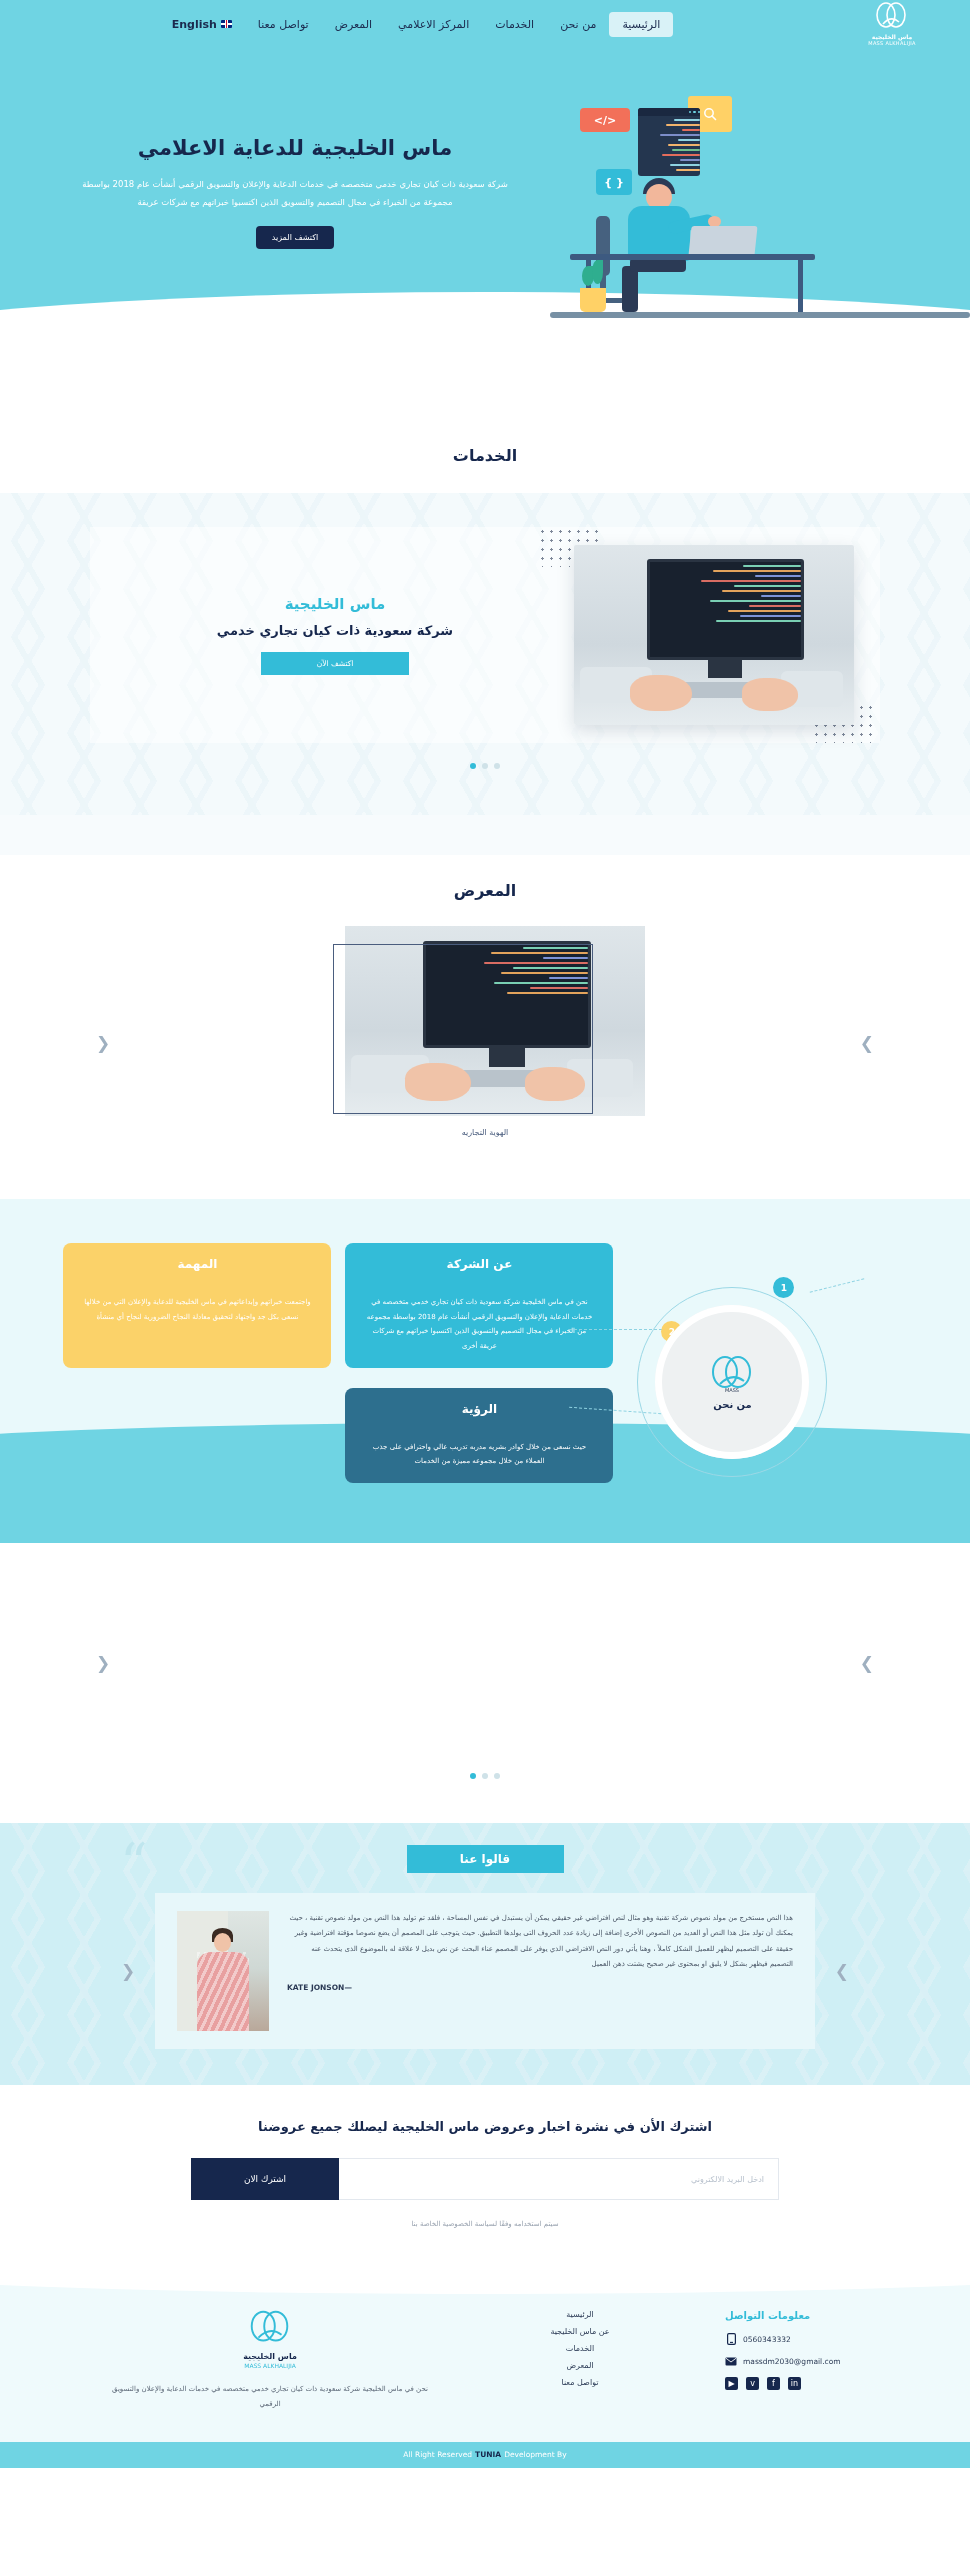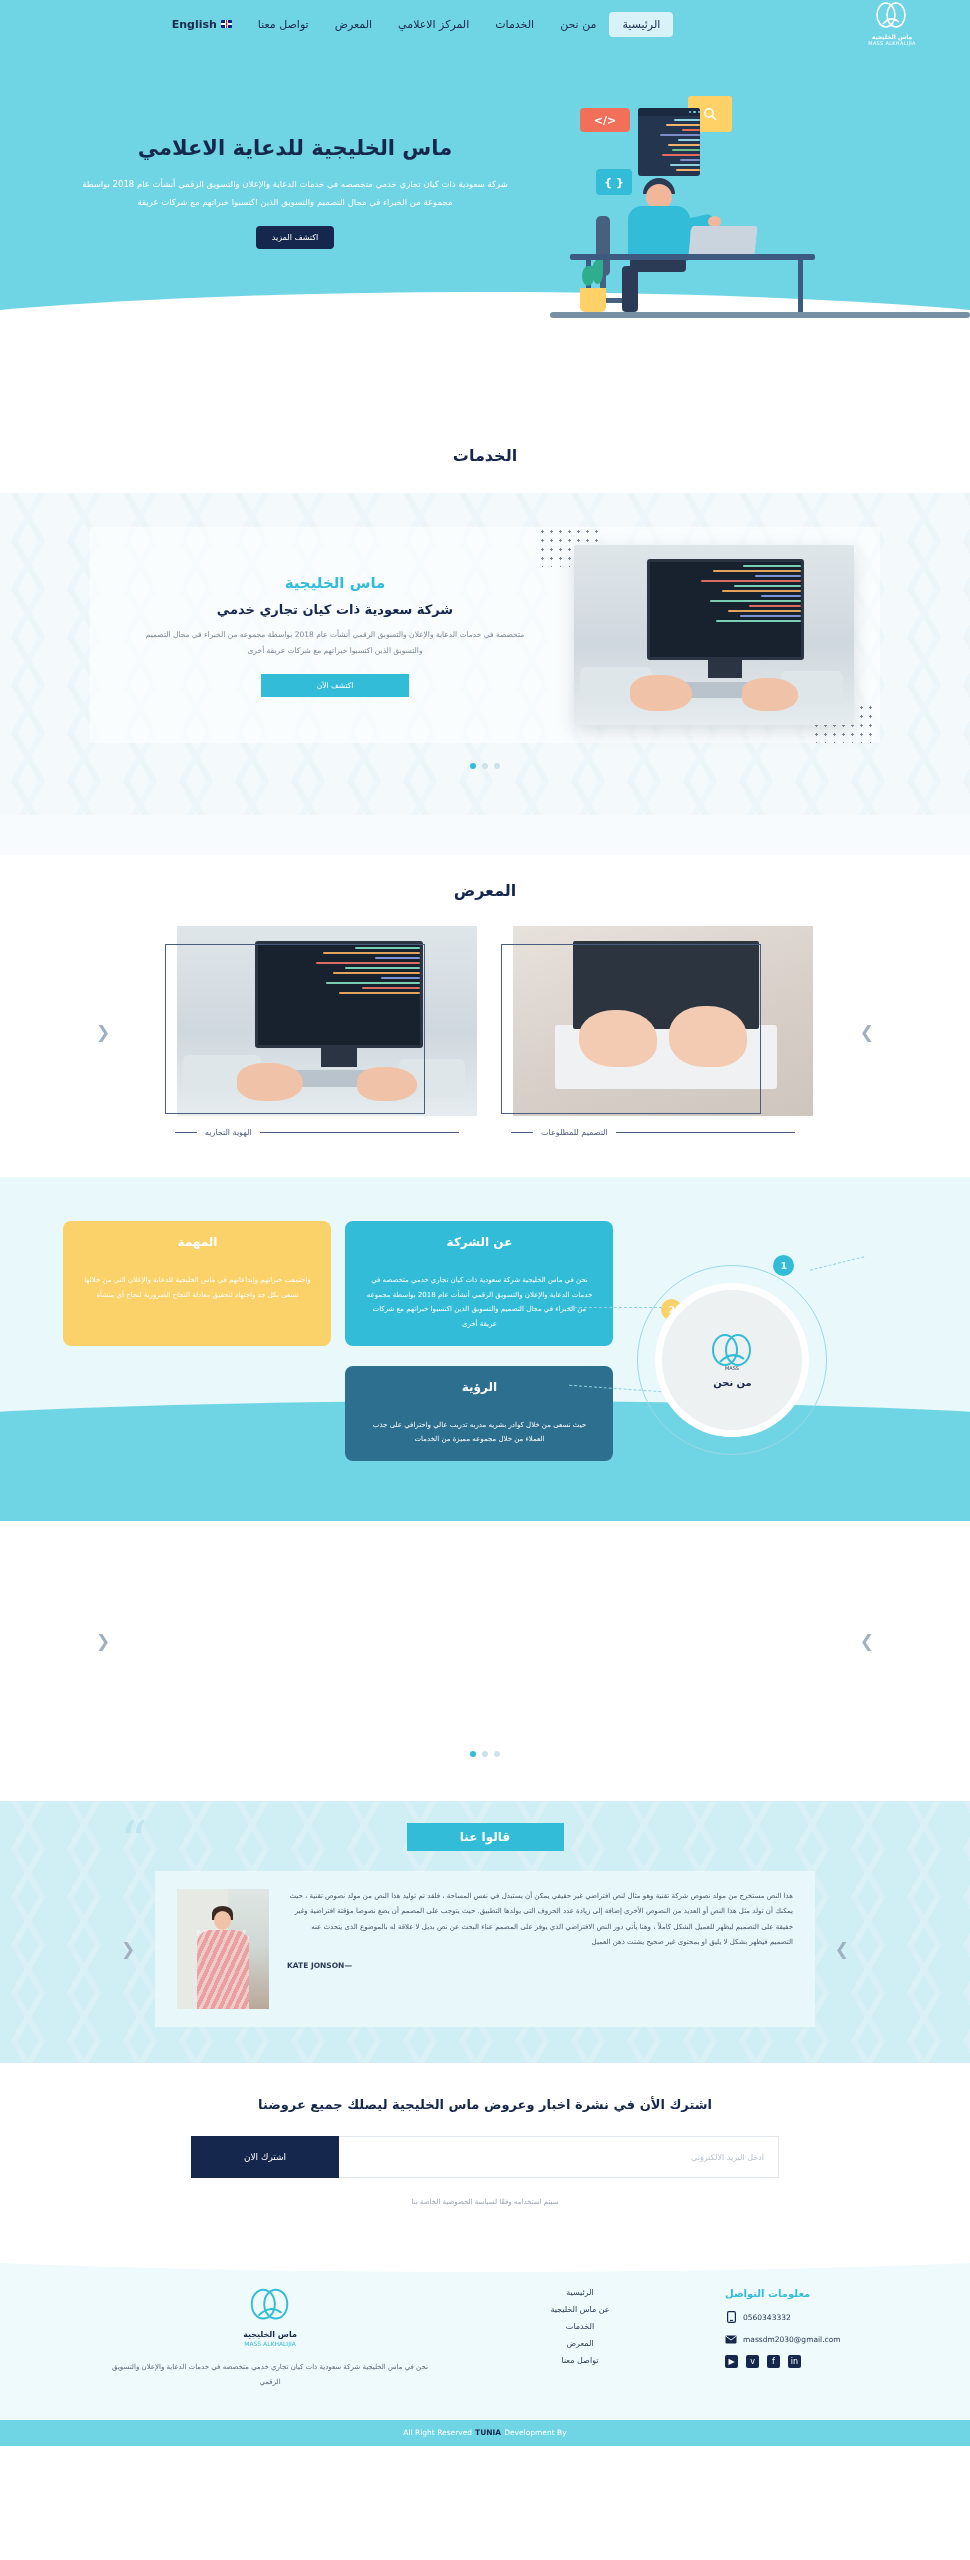--- a/index.html
+++ b/index.html
@@ -125,22 +125,22 @@
   .ph-hand { position:absolute; border-radius:40% 50% 45% 40%; background:#f0c3a8; }
   .ph-sleeve{ position:absolute; background:#dfe6ea; border-radius:6px; }
 
   
   .gallery { background:#fff; padding:26px 0 40px; }
   .gal-row { display:flex; justify-content:center; gap:16px; margin-top:26px; position:relative; }
   .gal-item { width:320px; }
   .gal-frame { position:relative; height:220px; }
   .gal-photo { position:absolute; right:0; top:0; width:300px; height:190px; overflow:hidden; }
   .gal-outline { position:absolute; left:8px; top:18px; width:260px; height:170px; border:1.5px solid #4a5d7e; }
-  .gal-cap { display:flex; align-items:center; gap:8px; font-size:8px; color:#4a5d7e; margin-top:-18px;
-      position:relative; padding:0 18px; }
+  .gal-cap { display:flex; align-items:center; font-size:8px; color:#4a5d7e; margin-top:-18px;
+      position:relative; padding:0 18px;flex-direction:column; }
   .gal-cap .line { flex:1; height:1px; background:#4a5d7e; }
   .arrow-btn { position:absolute; top:50%; transform:translateY(-50%); font-size:17px; color:#9fb0c0; cursor:pointer; background:none; border:none; font-family:inherit;}
   .arrow-l { left:96px; }
   .arrow-r { right:96px; }
 
   
   .ph2-bg { position:absolute; inset:0; background:linear-gradient(160deg,#e8e2dc 0%,#d6cec7 60%,#cdc6bf 100%); }
   .ph2-lap { position:absolute; left:14%; top:52%; width:74%; height:34%; background:#f0f1f3; border-radius:3px; }
   .ph2-scr { position:absolute; left:20%; top:8%; width:62%; height:46%; background:#2c3440; border-radius:2px; }
   .ph2-hand { position:absolute; background:#f3cbb2; border-radius:45% 50% 40% 45%; }
@@ -353,54 +353,36 @@
             <div class="ph-kb"></div>
             <div class="ph-sleeve" style="left:2%;top:68%;width:26%;height:20%"></div>
             <div class="ph-hand" style="left:20%;top:72%;width:22%;height:20%"></div>
             <div class="ph-sleeve" style="right:4%;top:70%;width:22%;height:20%"></div>
             <div class="ph-hand" style="right:20%;top:74%;width:20%;height:18%"></div>
           </div>
         </div>
         <div class="svc-text">
           <div class="svc-kicker">ماس الخليجية</div>
           <div class="svc-head">شركة سعودية ذات كيان تجاري خدمي</div>
-          <p class="svc-para">متخصصة في خدمات الدعاية والإعلان والتسويق الرقمي أنشأت عام 2018 بواسطة مجموعه من الخبراء في مجال التصميم والتسويق الذين اكتسبوا خبراتهم مع شركات عريقة أخرى</p>
           <button class="svc-btn">اكتشف الآن</button>
         </div>
       </div>
       <div class="carousel-dots">
         <span class="cd"></span>
         <span class="cd"></span>
         <span class="cd on"></span>
       </div>
     </div>
   </section>
 
   <section class="gallery">
     <h2 class="sec-title">المعرض</h2>
     <div class="gal-row">
       <button class="arrow-btn arrow-l">❮</button>
 
-      <div class="gal-item">
-        <div class="gal-frame">
-          <div class="gal-photo">
-            <div class="ph2-bg"></div>
-            <div class="ph2-lap"></div>
-            <div class="ph2-scr"></div>
-            <div class="ph2-hand" style="left:22%;top:44%;width:26%;height:30%"></div>
-            <div class="ph2-hand" style="left:52%;top:42%;width:26%;height:32%"></div>
-          </div>
-          <div class="gal-outline"></div>
-        </div>
-        <div class="gal-cap">
-          <span class="line"></span>
-          <span>التصميم للمطلوعات</span>
-          <span class="line" style="flex:0 0 22px"></span>
-        </div>
-      </div>
 
       <div class="gal-item">
         <div class="gal-frame">
           <div class="gal-photo">
             <div class="ph-desk"></div>
             <div class="ph-mon">
               <div class="cl" style="width:40%;background:#7ad0b4"></div>
               <div class="cl" style="width:60%;background:#e2a35c"></div>
               <div class="cl" style="width:28%;background:#7d93d8"></div>
               <div class="cl" style="width:64%;background:#d96d63"></div>

